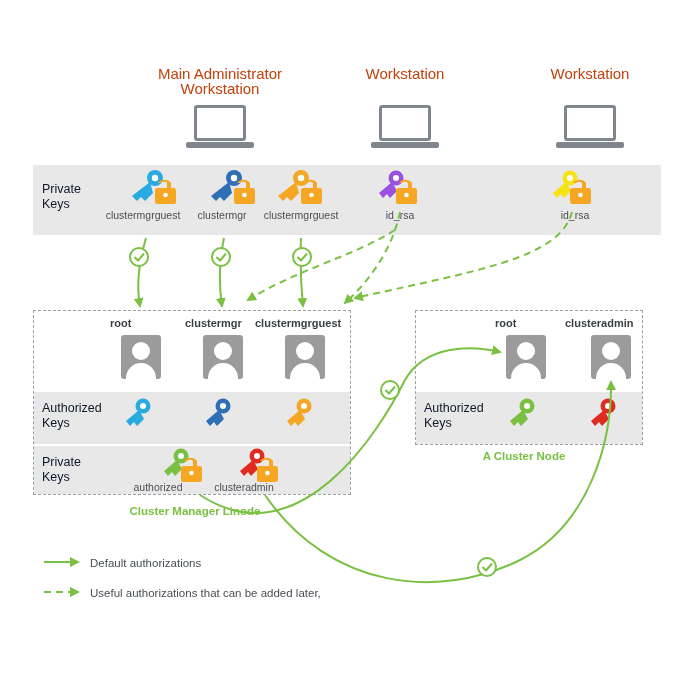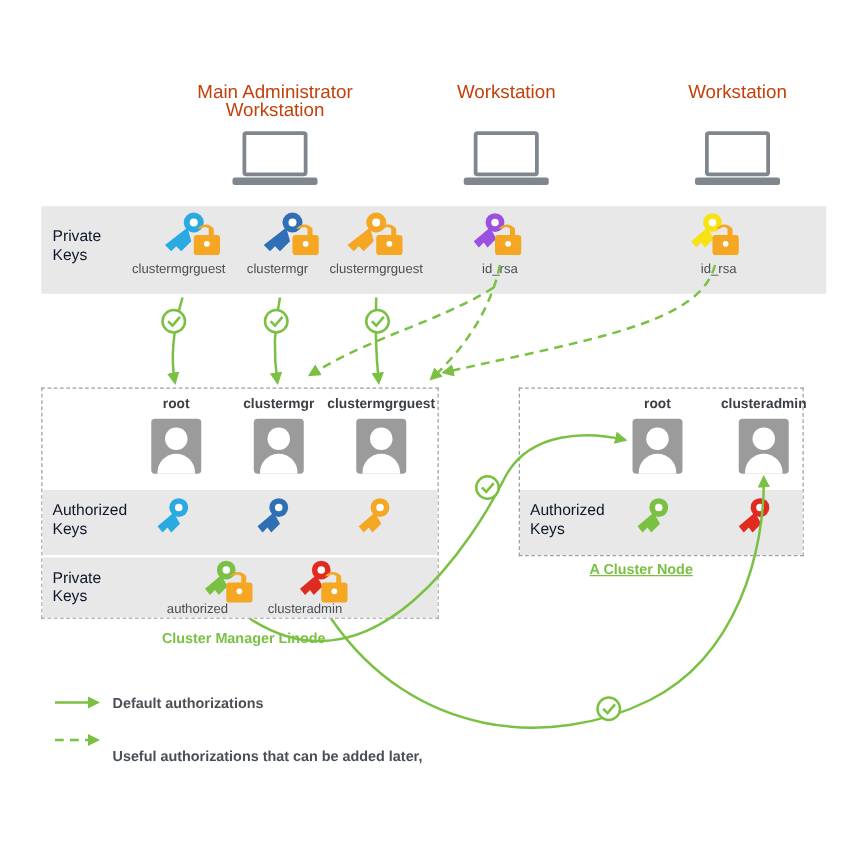--- a/index.html
+++ b/index.html
@@ -39,37 +39,36 @@
     font-size: 10.5px;
     color: #4a4f55;
     text-align: center;
     white-space: nowrap;
   }
   .username {
     position: absolute;
     font-size: 11px;
     font-weight: bold;
     color: #3b3f44;
-    text-align: center;
+    text-align: left;
     white-space: nowrap;
   }
   .group-caption {
     position: absolute;
     font-size: 11.5px;
     font-weight: bold;
     color: #7ac143;
     text-align: center;
     white-space: nowrap;
   }
   .legend-text {
     position: absolute;
     font-size: 11.5px;
     line-height: 16px;
     color: #4a4f55;
-    font-weight: bold;
   }
 
   
   .grayband {
     position: absolute;
     background: #e8e8e8;
   }
   .dashbox {
     position: absolute;
     border: 1px dashed #9aa0a6;
@@ -218,24 +217,24 @@
 
   <div class="keyname" style="left:118px; top:481px; width:80px;">authorized</div>
   <div class="keyname" style="left:198px; top:481px; width:92px;">clusteradmin</div>
 
   <div class="band-label" style="left:424px; top:401px;">
     <div>Authorized</div>
     <div>Keys</div>
   </div>
 
   <div class="group-caption" style="left:55px; top:505px; width:280px;">Cluster Manager Linode</div>
-  <div class="group-caption" style="left:413px; top:450px; width:200px;text-decoration:underline;">A Cluster Node</div>
+  <div class="group-caption" style="left:424px; top:450px; width:200px;">A Cluster Node</div>
 
   <div class="legend-text" style="left:90px; top:555px; width:400px;">Default authorizations</div>
-  <div class="legend-text" style="left:90px; top:585px; width:400px;margin-top:13px;">
+  <div class="legend-text" style="left:90px; top:585px; width:400px;">
     <div>Useful authorizations that can be added later,</div>
   </div>
 
   <svg class="overlay" viewBox="0 0 694 694">
     <defs>
       <marker id="arrowGreen" viewBox="0 0 10 10" refX="8" refY="5" markerWidth="5" markerHeight="5" orient="auto-start-reverse">
         <path d="M 0 0 L 10 5 L 0 10 z" fill="#7ac143"></path>
       </marker>
     </defs>
 

